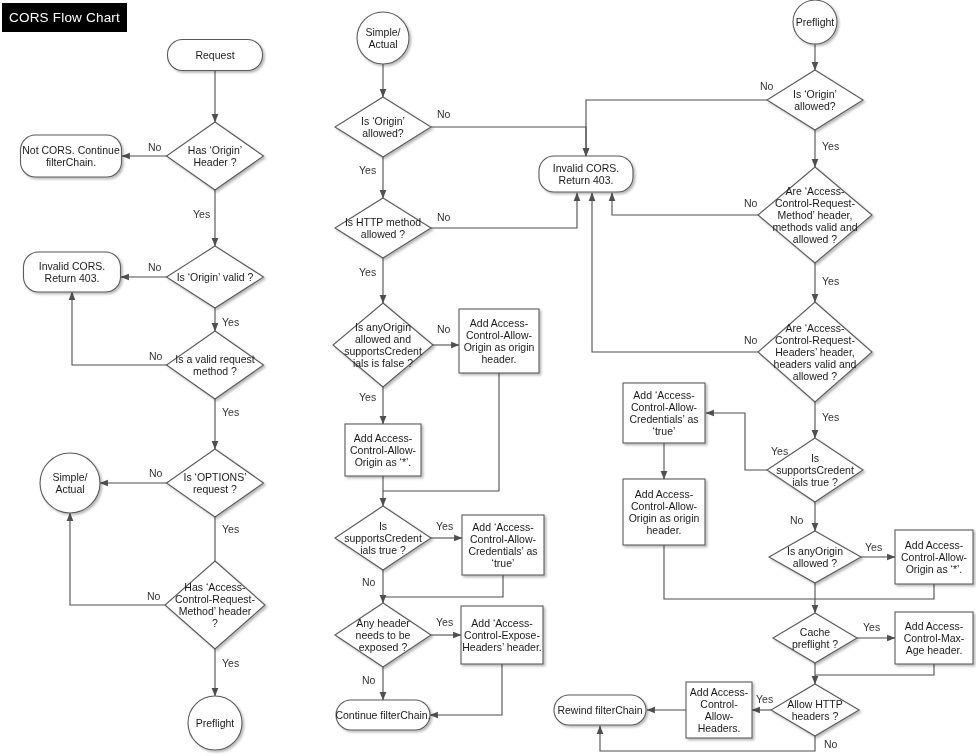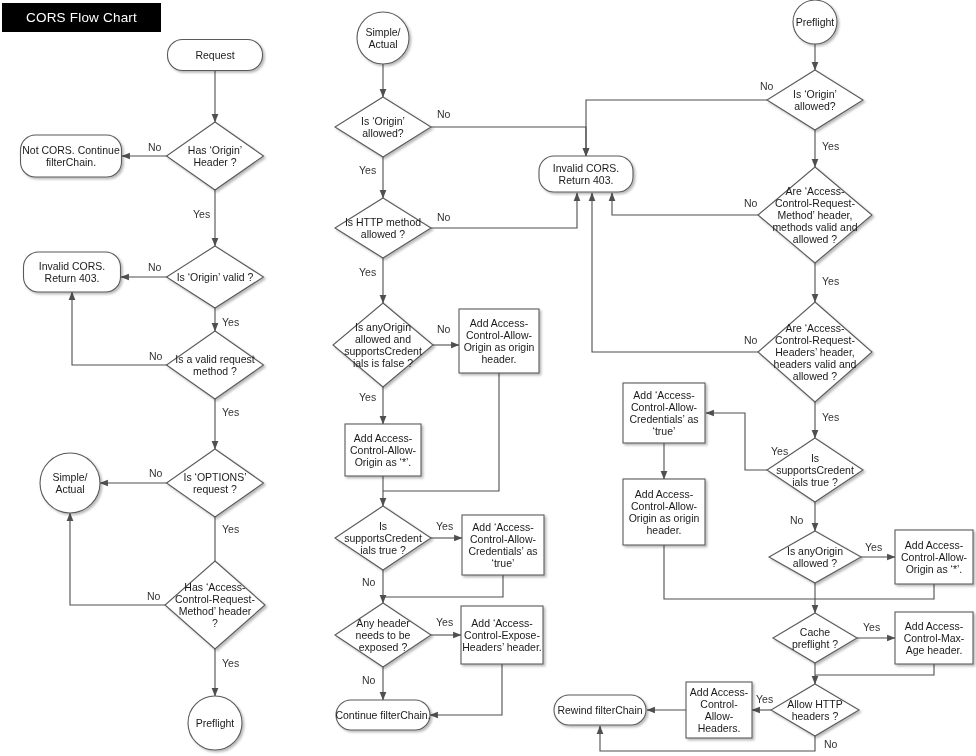--- a/index.html
+++ b/index.html
@@ -1,21 +1,21 @@
 <!DOCTYPE html>
 <html><head>
 <meta charset="utf-8">
 <style>
   html,body{margin:0;padding:0;background:#ffffff;}
   body{width:976px;height:756px;overflow:hidden;font-family:"Liberation Sans",sans-serif;}
   .stage{position:relative;width:976px;height:756px;background:#ffffff;}
   .title-box{
     position:absolute;left:2px;top:3px;z-index:5;
     background:#000000;color:#ffffff;
-    font-size:13.5px;padding:7px 24px;letter-spacing:.2px;
+    font-size:13.5px;padding:7px 7px;letter-spacing:.2px;
   }
   svg{position:absolute;left:0;top:0;}
   .shape{fill:#ffffff;stroke:#5a5a5a;stroke-width:1.1;filter:url(#shapeShadow);}
   .edge{fill:none;stroke:#4f4f4f;stroke-width:1.1;}
   .node-label{font-family:"Liberation Sans",sans-serif;font-size:10.5px;fill:#1a1a1a;text-anchor:middle;}
   .edge-label{font-family:"Liberation Sans",sans-serif;font-size:10.5px;fill:#333333;
     paint-order:stroke;stroke:#ffffff;stroke-width:3px;stroke-linejoin:round;}
 </style>
 </head>
 <body>

